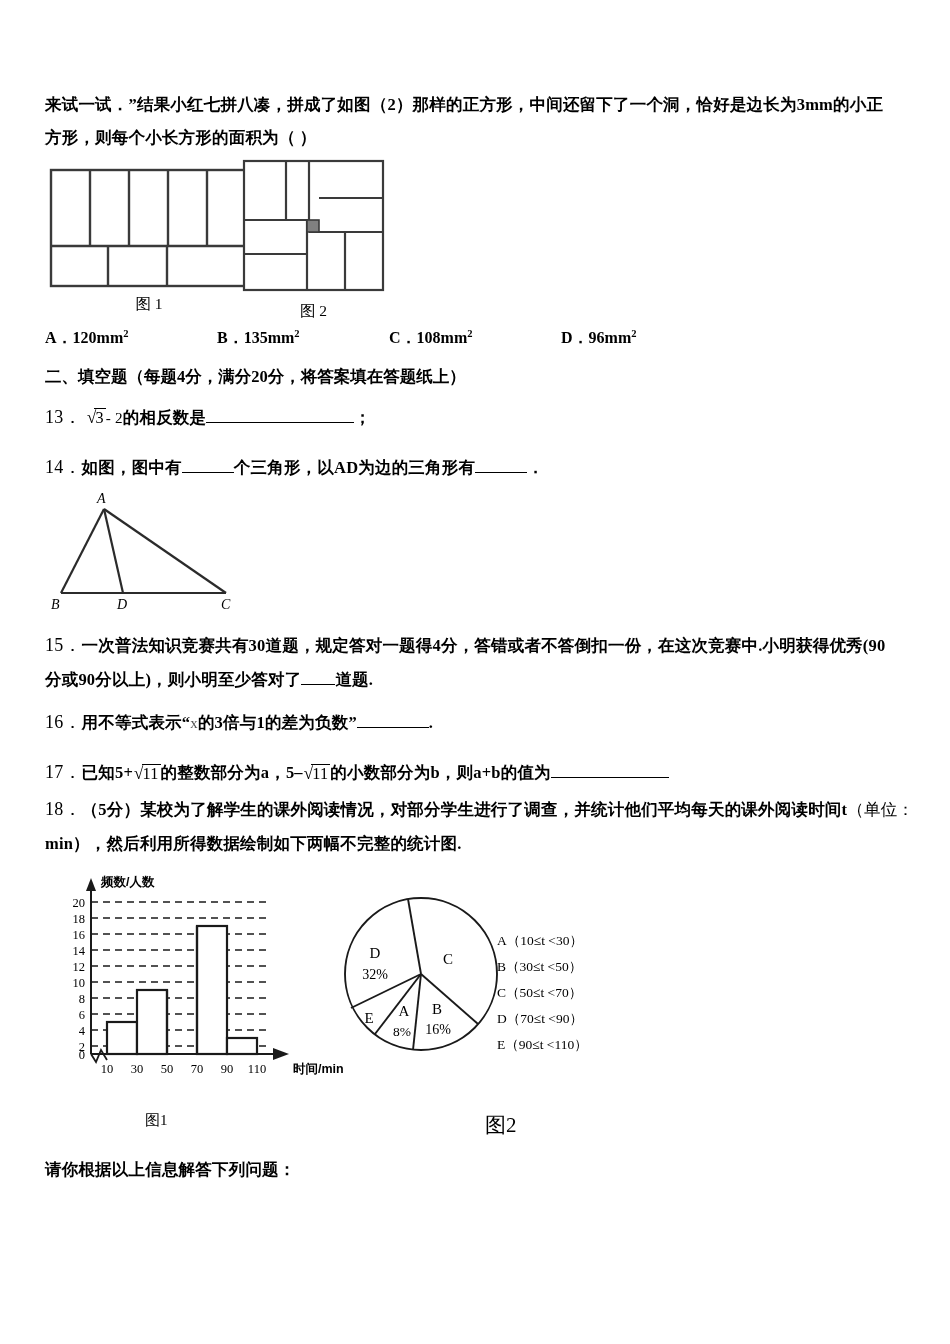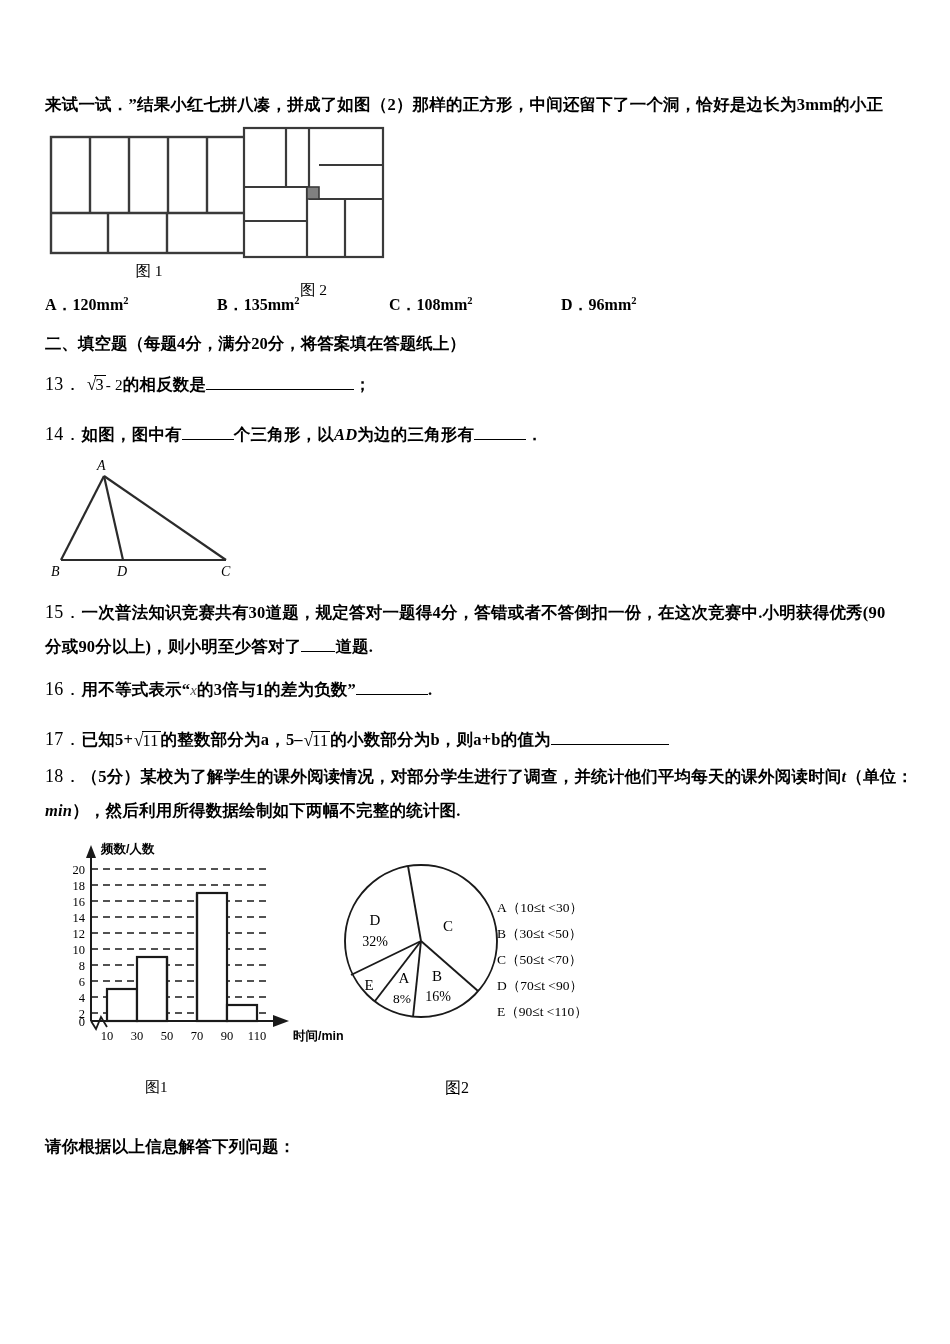--- a/index.html
+++ b/index.html
@@ -46,21 +46,21 @@
     border-bottom: 1.3px solid #000;
     vertical-align: baseline;
     height: 0.95em;
   }
   .bl-sm { width: 34px; }
   .bl-md { width: 52px; }
   .bl-lg { width: 72px; }
   .bl-xl { width: 118px; }
   .bl-xxl { width: 148px; }
 
-  .ital { font-style: italic; }
+  .ital { }
   .sup { font-size: 0.66em; vertical-align: super; }
 
   
   .radical {
     display: inline-block;
     position: relative;
     vertical-align: -0.05em;
     padding-left: 1px;
     font-size: 0.98em;
   }
@@ -114,29 +114,30 @@
     font-size: 13.5px;
     line-height: 1.92;
     font-family: "Liberation Serif", serif;
   }
   .legend-list .le { white-space: nowrap; }
   .cap-row {
     position: relative;
     height: 24px;
   }
   .cap-row .c1 { position: absolute; left: 100px; font-size: 15px; }
-  .cap-row .c2 { position: absolute; left: 400px; font-size: 16px; }
+  .cap-row .c2 { position: absolute; left: 440px; font-size: 21px; }
 </style>
 </head>
 <body>
 
 <div class="page">
  <div class="content">
 
   <div class="para bold">来试一试．”结果小红七拼八凑，拼成了如图（2）那样的正方形，中间还留下了一个洞，恰好是边长为3mm的小正</div>
+  <div class="para bold">方形，则每个小长方形的面积为（        ）</div>
 
   <div class="puzzle-row">
 
     <div style="position:absolute;left:4px;top:6px;">
       <svg width="200" height="120" viewBox="0 0 200 120">
         <g stroke="#3a3a3a" stroke-width="2.4" fill="#ffffff">
           <rect x="2" y="2" width="196" height="116"></rect>
           <line x1="2" y1="78" x2="198" y2="78"></line>
           <line x1="41" y1="2" x2="41" y2="78"></line>
           <line x1="80" y1="2" x2="80" y2="78"></line>
@@ -162,21 +163,21 @@
           <line x1="68" y1="74" x2="142" y2="74"></line>
 
           <line x1="3" y1="96" x2="66" y2="96"></line>
           <line x1="66" y1="62" x2="66" y2="132"></line>
 
           <line x1="104" y1="74" x2="104" y2="132"></line>
         </g>
 
         <rect x="66" y="62" width="12" height="12" fill="#808080" stroke="#3a3a3a" stroke-width="1.6"></rect>
       </svg>
-      <div class="fig-caption" style="width:145px;margin-top:20px;">图 2</div>
+      <div class="fig-caption" style="width:145px;margin-top:8px;">图 2</div>
     </div>
   </div>
 
   <div class="options">
     <div class="opt">
       <span>A．</span><span>120mm</span><span class="sup">2</span>
     </div>
     <div class="opt">
       <span>B．</span><span>135mm</span><span class="sup">2</span>
     </div>
@@ -226,21 +227,21 @@
   <div class="para" style="margin-top:8px;">
     <span class="qnum">16．</span><span style="font-weight:bold;">用不等式表示“</span><span class="ital" style="font-size:0.9em;color:#555;">x</span><span style="font-weight:bold;">的3倍与1的差为负数”</span><span class="blank-line bl-lg"></span><span style="font-weight:bold;">.</span>
   </div>
 
   <div class="para" style="margin-top:14px;">
     <span class="qnum">17．</span><span style="font-weight:bold;">已知5+</span><span class="radical"><span class="sign">√</span><span class="rad-body">11</span></span><span style="font-weight:bold;">的整数部分为a，5–</span><span class="radical"><span class="sign">√</span><span class="rad-body">11</span></span><span style="font-weight:bold;">的小数部分为b，则a+b的值为</span><span class="blank-line bl-xl"></span>
   </div>
 
 
   <div class="para">
-    <span class="qnum">18．</span><span style="font-weight:bold;">（5分）某校为了解学生的课外阅读情况，对部分学生进行了调查，并统计他们平均每天的课外阅读时间</span><span class="ital" style="font-weight:bold;">t</span><span style="font-weight:bold;margin-top:48px;">（单位：</span>
+    <span class="qnum">18．</span><span style="font-weight:bold;">（5分）某校为了解学生的课外阅读情况，对部分学生进行了调查，并统计他们平均每天的课外阅读时间</span><span class="ital" style="font-weight:bold;">t</span><span style="font-weight:normal;margin-top:48px;">（单位：</span>
   </div>
   <div class="para">
     <span class="ital" style="font-weight:bold;">min</span><span style="font-weight:bold;">），然后利用所得数据绘制如下两幅不完整的统计图.</span>
   </div>
 
   <div class="charts-row">
 
     <svg width="300" height="225" viewBox="0 0 300 225" style="position:absolute;left:0px;top:4px;">
 
       <g stroke="#1a1a1a" stroke-width="2" fill="none">
@@ -339,16 +340,16 @@
       <div class="le">D（70≤t &lt;90）</div>
       <div class="le">E（90≤t &lt;110）</div>
     </div>
   </div>
 
   <div class="cap-row">
     <span class="c1">图1</span>
     <span class="c2">图2</span>
   </div>
 
-  <div class="para bold" style="margin-top:28px;">请你根据以上信息解答下列问题：</div>
+  <div class="para bold" style="margin-top:18px;">请你根据以上信息解答下列问题：</div>
 
  </div>
 </div>
 
 </body></html>

